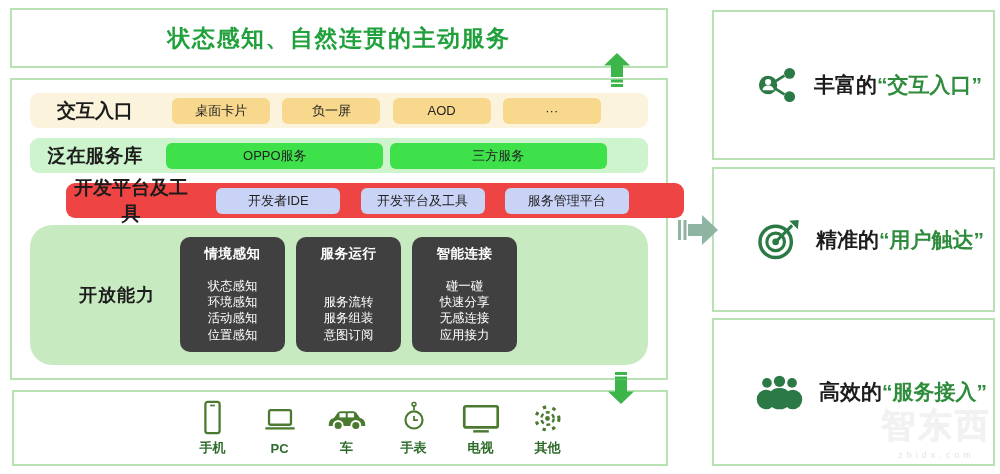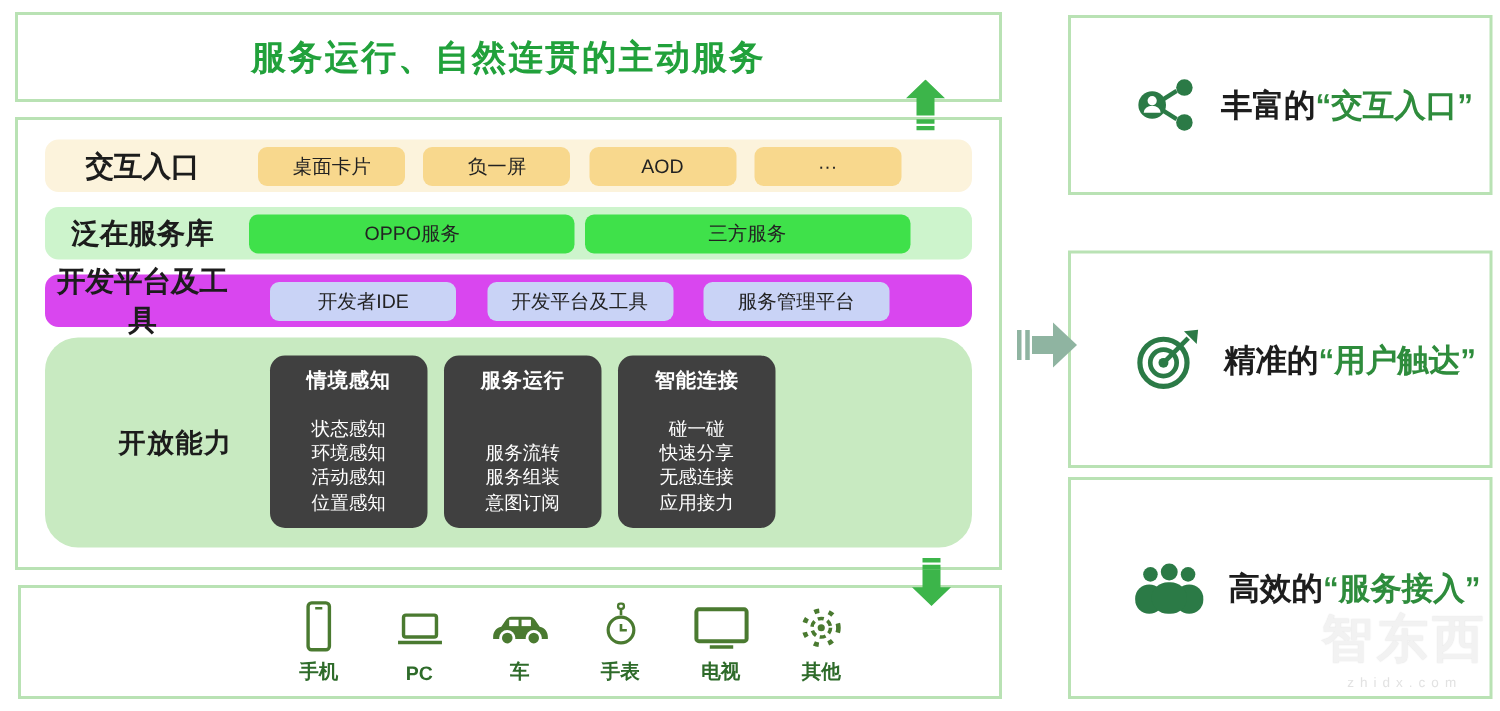--- a/index.html
+++ b/index.html
@@ -23,21 +23,21 @@
     gap:13px; padding-left:80px;
   }
 
   
   .layer-row {
     position:absolute; left:18px; width:618px; height:35px;
     border-radius:9px; display:flex; align-items:center;
   }
   .entry-row      { top:13px;  background:#FCF3DC; }
   .service-row    { top:58px;  background:#CDF4CC; }
-  .devtool-row    { top:103px; background:#d946ef; }
+  .devtool-row    { top:103px; background:#ef4444;margin-left:36px; }
   .capability-row { top:145px; height:140px; background:#C8EAC1; border-radius:22px; }
 
   .layer-label { flex:0 0 130px; text-align:center; font-size:19px; font-weight:bold; color:#1c1c1c; }
   .layer-label.big { font-size:18px; letter-spacing:1px; }
 
   .layer-items { flex:1; display:flex; justify-content:space-evenly; align-items:center; padding-right:35px; }
   .chip { height:26px; line-height:26px; text-align:center; border-radius:6px; font-size:13px; color:#222; }
   .chip-entry   { width:98px;  background:#F8D88D; }
   .chip-service { width:217px; background:#3FE14A; }
   .chip-devtool { width:124px; background:#C9D3F6; }
@@ -67,41 +67,41 @@
   .arrow-up    { left:604px; top:53px;  color:#3CB54A; }
   .arrow-down  { left:608px; top:372px; color:#3CB54A; }
   .arrow-right { left:678px; top:211px; color:#8FB4A1; }
 
   
   .benefit-box {
     position:absolute; left:712px; width:283px; background:#ffffff;
     border:2px solid #B9E2B4; display:flex; align-items:center;
     padding-left:42px; gap:16px;
   }
-  .benefit-1 { top:10px;  height:120px; }
+  .benefit-1 { top:10px;  height:150px; }
   .benefit-2 { top:167px; height:145px; }
   .benefit-3 { top:318px; height:148px; }
   .benefit-icon { color:#2B7A46; display:flex; align-items:center; }
   .benefit-text { font-size:21px; font-weight:bold; white-space:nowrap; }
   .b-prefix { color:#1d1d1d; }
   .b-highlight { color:#2E8C3C; }
 
   
   .watermark { position:absolute; right:8px; bottom:14px; text-align:center; z-index:6; }
   .wm-main { font-size:34px; font-weight:bold; color:#F2F2F2; letter-spacing:3px;
              text-shadow:0 0 1px #DFDFDF; }
   .wm-sub  { font-size:9px; color:#E2E2E2; letter-spacing:4px; margin-top:1px; }
 </style>
 </head>
 <body>
 
 <div class="canvas">
 
   <div class="title-box">
-    <span class="title-text">服务运行、自然连贯的主动服务</span>
+    <span class="title-text">状态感知、自然连贯的主动服务</span>
   </div>
 
   <svg class="arrow arrow-up" width="26" height="34" viewBox="0 0 26 34">
     <polygon fill="currentColor" points="13,0 26,12.5 19,12.5 19,24 7,24 7,12.5 0,12.5"></polygon>
     <rect fill="currentColor" x="7" y="26.5" width="12" height="3"></rect>
     <rect fill="currentColor" x="7" y="31" width="12" height="3"></rect>
   </svg>
 
   <div class="main-box">
 

